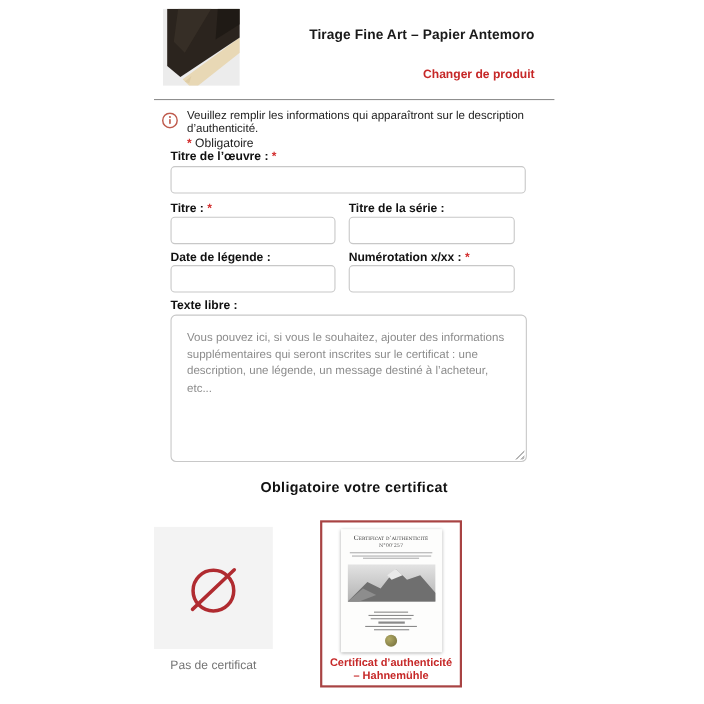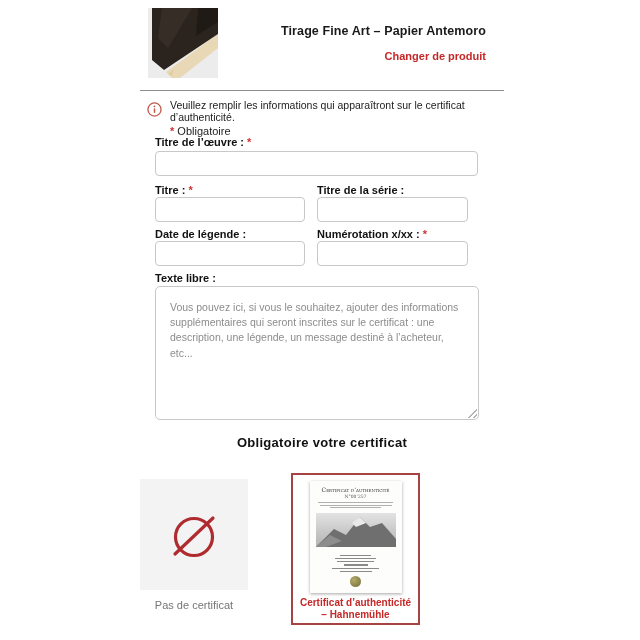--- a/index.html
+++ b/index.html
@@ -4,21 +4,21 @@
 <style>
   * { margin:0; padding:0; box-sizing:border-box; }
   html,body { width:640px; height:640px; background:#ffffff; overflow:hidden;
     font-family:"Liberation Sans","DejaVu Sans",sans-serif; }
   .wrapper { position:absolute; left:140px; top:0; width:364px; height:560px; }
 
   
   .product-img { position:absolute; left:8px; top:8px; width:70px; height:70px; }
   .title-block { position:absolute; right:18px; top:24px; text-align:right; }
   .page-title { font-size:12.5px; font-weight:bold; color:#1a1a1a; letter-spacing:.1px; }
-  .change-link { display:inline-block; margin-top:12px; font-size:11px; font-weight:bold;
+  .change-link { display:inline-block; margin-top:24px; font-size:11px; font-weight:bold;
     color:#c62828; cursor:pointer; text-decoration:none; }
   .divider { position:absolute; left:0; top:90px; width:100%; height:1px; background:#8f8f8f; }
 
   
   .notice { position:absolute; left:7px; top:99px; display:flex; }
   .info-icon { width:15px; height:15px; margin-top:3px; flex:0 0 15px; }
   .notice-body { margin-left:8px; }
   .notice-text { font-size:10.5px; color:#222; line-height:12px; }
   .required-line { font-size:11px; color:#222; margin-top:2px; }
   .req-star { color:#d32f2f; font-weight:bold; }
@@ -95,21 +95,21 @@
 
   <div class="divider"></div>
 
   <div class="notice">
     <svg class="info-icon" viewBox="0 0 16 16">
       <circle cx="8" cy="8" r="7" fill="none" stroke="#bf5b4d" stroke-width="1.4"></circle>
       <circle cx="8" cy="4.6" r="1" fill="#bf5b4d"></circle>
       <rect x="7.2" y="6.6" width="1.6" height="5" rx="0.8" fill="#bf5b4d"></rect>
     </svg>
     <div class="notice-body">
-      <div class="notice-text">Veuillez remplir les informations qui apparaîtront sur le certificat d’authenticité.</div>
+      <div class="notice-text">Veuillez remplir les informations qui apparaîtront sur le description d’authenticité.</div>
       <div class="required-line">
         <span class="req-star">*</span>
         <span>Obligatoire</span>
       </div>
     </div>
   </div>
 
   <div class="form-label" style="left:15px; top:136px;">
     <span>Titre de l’œuvre :</span>
     <span class="req-star">*</span>

